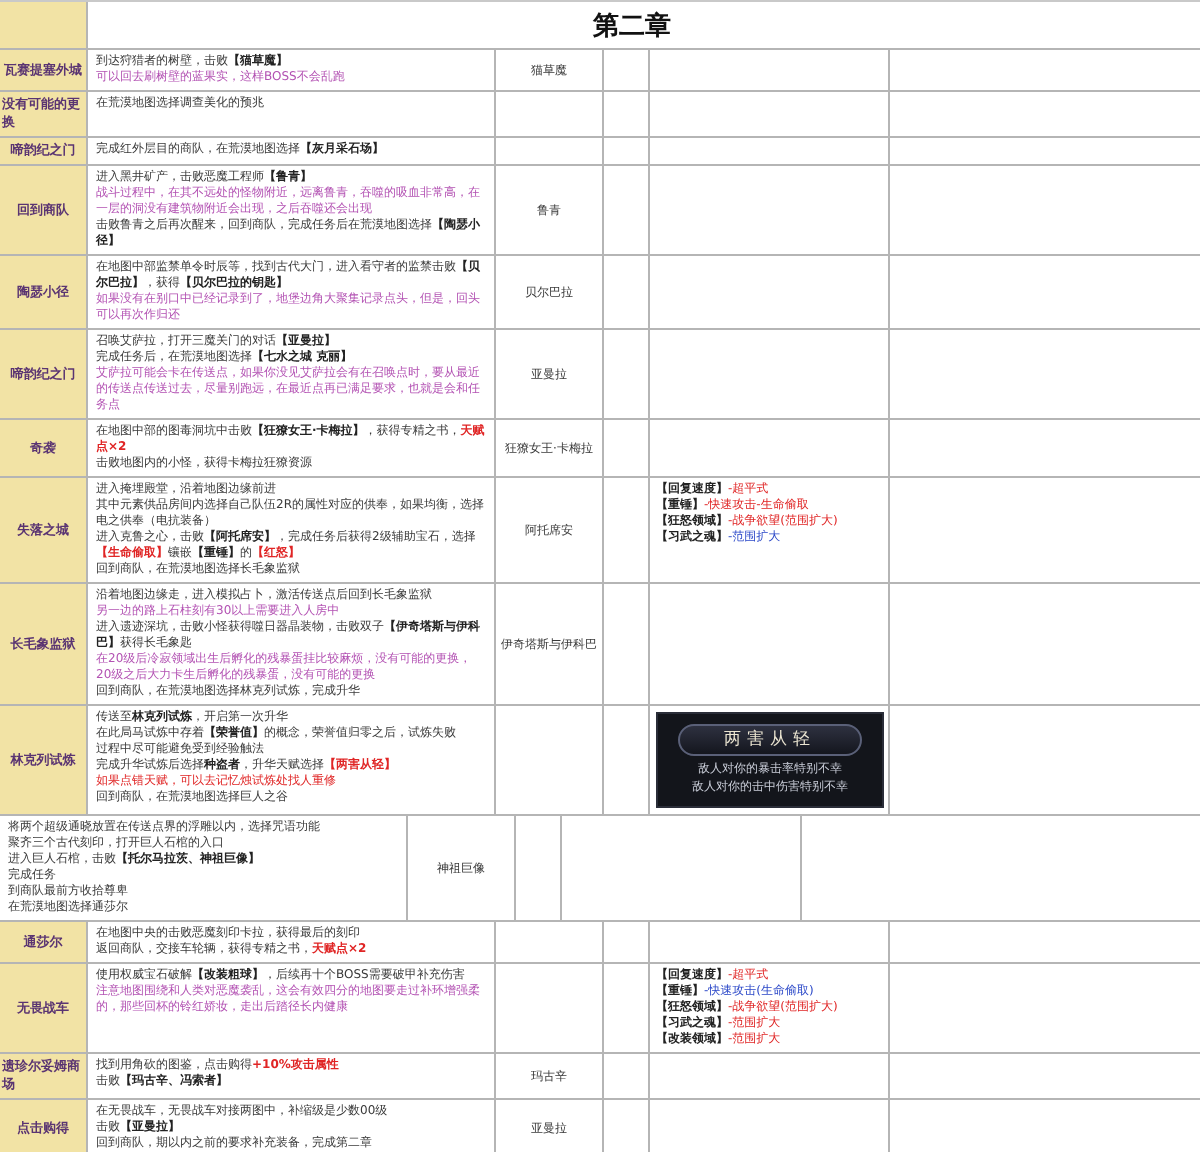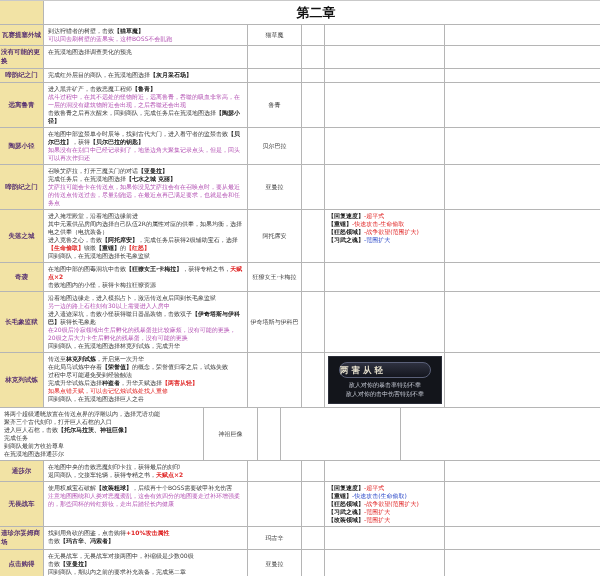--- a/index.html
+++ b/index.html
@@ -21,22 +21,22 @@
   .pagetitle{position:absolute;left:0;right:12px;top:3px;text-align:center;
              font-size:13px;font-weight:bold;color:#111;}
   
   .sk{color:#3a3a3a;} .sB{color:#222;font-weight:bold;} .sp2{color:#b352b3;}
   .sr{color:#e02525;} .sb{color:#2b48c8;} .sR{color:#e02525;font-weight:bold;}
   .dline{min-height:8px;}
   
   .skillbox{width:114px;background:#13151b;border:1px solid #2a2d38;margin:1px 0;
             padding:4px 3px 5px 3px;box-sizing:border-box;}
   .skillbanner{border:1px solid #5a6078;border-radius:9px;margin:1px 7px 3px 7px;
-               padding:3px 0;color:#ece6d2;font-size:8.5px;
-               font-weight:bold;letter-spacing:3px;
+               padding:3px 0;text-align:center;color:#ece6d2;font-size:8.5px;
+               font-weight:normal;letter-spacing:3px;
                background:linear-gradient(#2e3140,#14161e);}
   .skline{color:#c9cdd8;font-size:6px;line-height:8px;text-align:center;margin-top:1px;}
 </style>
 </head>
 <body>
 
 <div id="screen">
   <div class="titlerow">
     <div class="loc c"></div>
     <div class="titlecell">
@@ -69,21 +69,21 @@
         <div class="c loc">啼韵纪之门</div>
         <div class="c desc">
           <div class="dline"><span class="sk">完成红外层目的商队，在荒漠地图选择</span><span class="sB">【灰月采石场】</span></div>
         </div>
         <div class="c bname"></div>
         <div class="c sp"></div>
         <div class="c rew"></div>
         <div class="c note"></div>
       </div>
       <div class="row">
-        <div class="c loc">远离鲁青</div>
+        <div class="c loc">回到商队</div>
         <div class="c desc">
           <div class="dline"><span class="sk">进入黑井矿产，击败恶魔工程师</span><span class="sB">【鲁青】</span></div>
           <div class="dline"><span class="sp2">战斗过程中，在其不远处的怪物附近，远离鲁青，吞噬的吸血非常高，在一层的洞没有建筑物附近会出现，之后吞噬还会出现</span></div>
           <div class="dline"><span class="sk">击败鲁青之后再次醒来，回到商队，完成任务后在荒漠地图选择</span><span class="sB">【陶瑟小径】</span></div>
         </div>
         <div class="c bname">鲁青</div>
         <div class="c sp"></div>
         <div class="c rew"></div>
         <div class="c note"></div>
       </div>
@@ -99,51 +99,51 @@
         <div class="c note"></div>
       </div>
       <div class="row">
         <div class="c loc">啼韵纪之门</div>
         <div class="c desc">
           <div class="dline"><span class="sk">召唤艾萨拉，打开三魔关门的对话</span><span class="sB">【亚曼拉】</span></div>
           <div class="dline"><span class="sk">完成任务后，在荒漠地图选择</span><span class="sB">【七水之城 克丽】</span></div>
           <div class="dline"><span class="sp2">艾萨拉可能会卡在传送点，如果你没见艾萨拉会有在召唤点时，要从最近的传送点传送过去，尽量别跑远，在最近点再已满足要求，也就是会和任务点</span></div>
         </div>
         <div class="c bname">亚曼拉</div>
+        <div class="c sp"></div>
+        <div class="c rew"></div>
+        <div class="c note"></div>
+      </div>
+      <div class="row">
+        <div class="c loc">奇袭</div>
+        <div class="c desc">
+          <div class="dline"><span class="sk">在地图中部的图毒洞坑中击败</span><span class="sB">【狂獠女王·卡梅拉】</span><span class="sk">，获得专精之书，</span><span class="sR">天赋点×2</span></div>
+          <div class="dline"><span class="sk">击败地图内的小怪，获得卡梅拉狂獠资源</span></div>
+        </div>
+        <div class="c bname">狂獠女王·卡梅拉</div>
         <div class="c sp"></div>
         <div class="c rew"></div>
         <div class="c note"></div>
       </div>
       <div class="row">
         <div class="c loc">失落之城</div>
         <div class="c desc">
           <div class="dline"><span class="sk">进入掩埋殿堂，沿着地图边缘前进</span></div>
           <div class="dline"><span class="sk">其中元素供品房间内选择自己队伍2R的属性对应的供奉，如果均衡，选择电之供奉（电抗装备）</span></div>
           <div class="dline"><span class="sk">进入克鲁之心，击败</span><span class="sB">【阿托席安】</span><span class="sk">，完成任务后获得2级辅助宝石，选择</span><span class="sR">【生命偷取】</span><span class="sk">镶嵌</span><span class="sB">【重锤】</span><span class="sk">的</span><span class="sR">【红怒】</span></div>
           <div class="dline"><span class="sk">回到商队，在荒漠地图选择长毛象监狱</span></div>
         </div>
         <div class="c bname">阿托席安</div>
         <div class="c sp"></div>
         <div class="c rew">
           <div class="dline"><span class="sB">【回复速度】</span><span class="sr">-超平式</span></div>
           <div class="dline"><span class="sB">【重锤】</span><span class="sr">-快速攻击-生命偷取</span></div>
           <div class="dline"><span class="sB">【狂怒领域】</span><span class="sr">-战争欲望(范围扩大)</span></div>
           <div class="dline"><span class="sB">【习武之魂】</span><span class="sb">-范围扩大</span></div>
         </div>
-        <div class="c note"></div>
-      </div>
-      <div class="row">
-        <div class="c loc">奇袭</div>
-        <div class="c desc">
-          <div class="dline"><span class="sk">在地图中部的图毒洞坑中击败</span><span class="sB">【狂獠女王·卡梅拉】</span><span class="sk">，获得专精之书，</span><span class="sR">天赋点×2</span></div>
-          <div class="dline"><span class="sk">击败地图内的小怪，获得卡梅拉狂獠资源</span></div>
-        </div>
-        <div class="c bname">狂獠女王·卡梅拉</div>
-        <div class="c sp"></div>
-        <div class="c rew"></div>
         <div class="c note"></div>
       </div>
       <div class="row">
         <div class="c loc">长毛象监狱</div>
         <div class="c desc">
           <div class="dline"><span class="sk">沿着地图边缘走，进入模拟占卜，激活传送点后回到长毛象监狱</span></div>
           <div class="dline"><span class="sp2">另一边的路上石柱刻有30以上需要进入人房中</span></div>
           <div class="dline"><span class="sk">进入遗迹深坑，击败小怪获得噬日器晶装物，击败双子</span><span class="sB">【伊奇塔斯与伊科巴】</span><span class="sk">获得长毛象匙</span></div>
           <div class="dline"><span class="sp2">在20级后冷寂领域出生后孵化的残暴蛋挂比较麻烦，没有可能的更换，20级之后大力卡生后孵化的残暴蛋，没有可能的更换</span></div>
           <div class="dline"><span class="sk">回到商队，在荒漠地图选择林克列试炼，完成升华</span></div>

